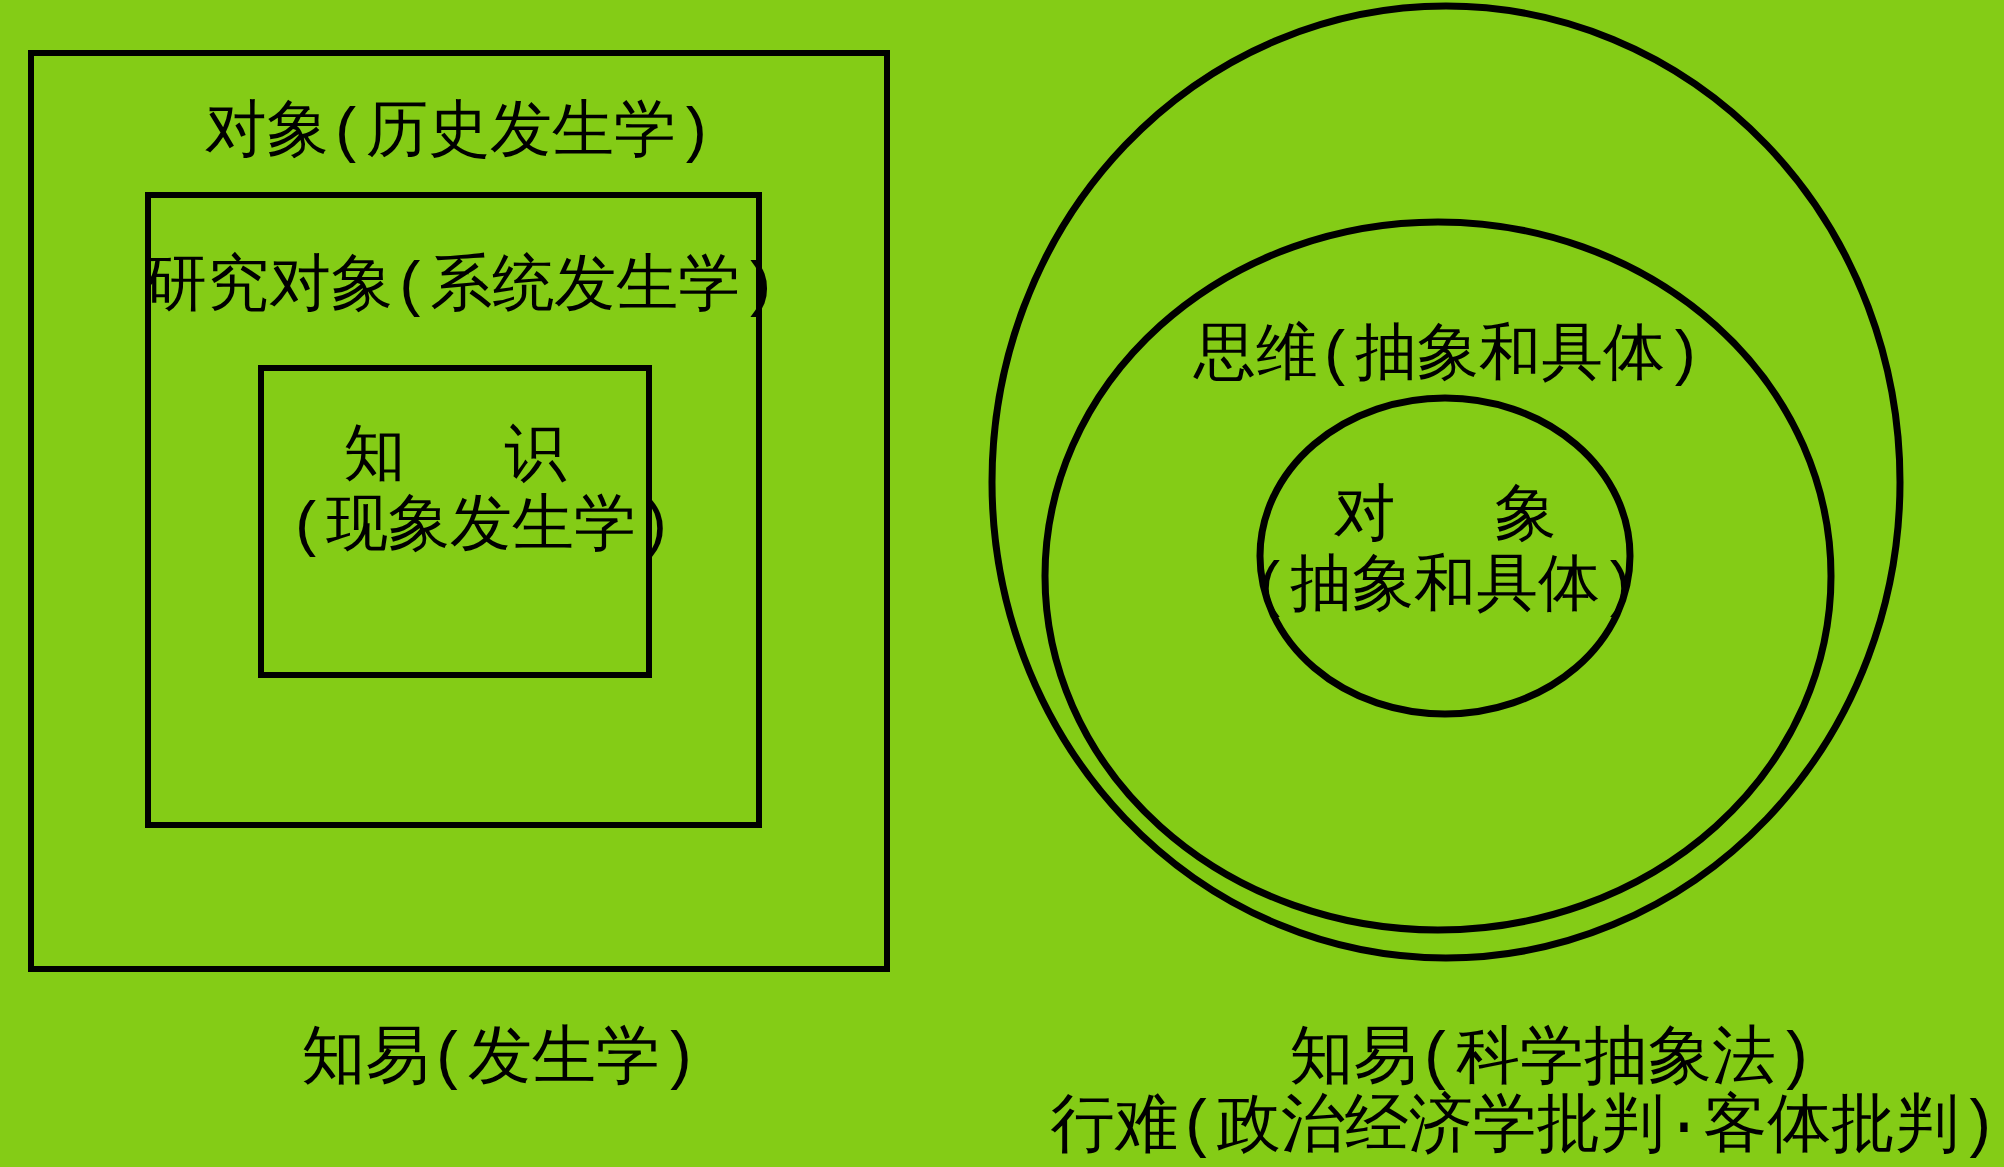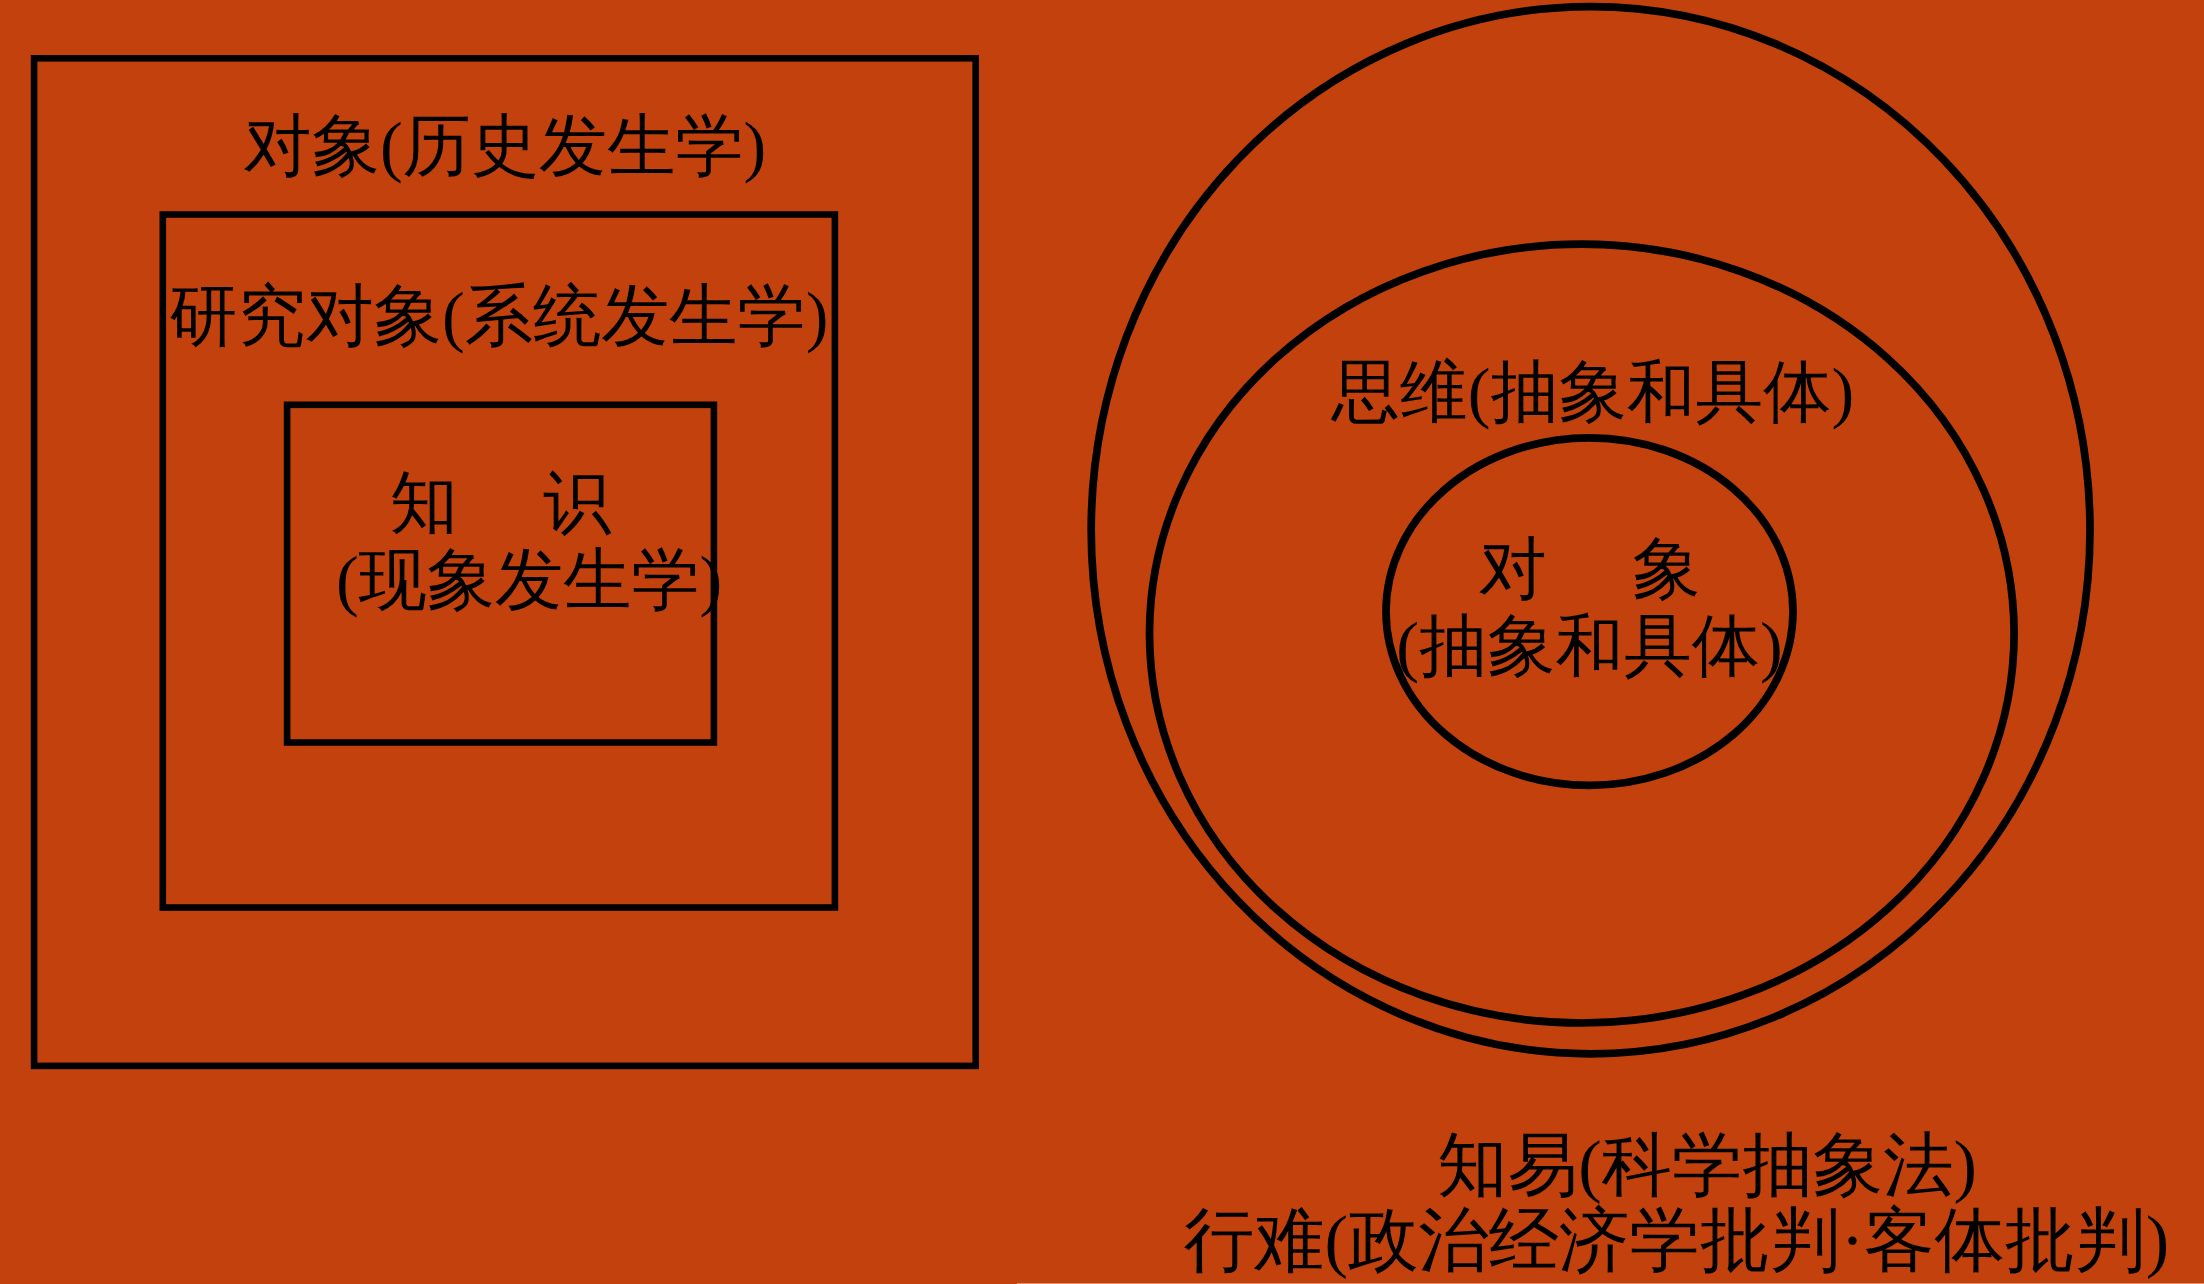--- a/index.html
+++ b/index.html
@@ -4,22 +4,22 @@
 <style>
   html, body {
     margin: 0;
     padding: 0;
     background: #ffffff;
   }
   #figure {
     position: relative;
     width: 2004px;
     height: 1167px;
-    background: #c2410c;
-    font-family: Liberation Serif, serif;
+    background: #84cc16;
+    font-family: Liberation Mono, monospace;
     color: #000000;
     overflow: hidden;
   }
   .rect {
     position: absolute;
     border: 6px solid #000000;
     background: transparent;
     box-sizing: border-box;
   }
   .lbl {
@@ -55,20 +55,21 @@
   <div class="rect" style="left:258px; top:365px; width:394px; height:313px;"></div>
 
   <div class="lbl" style="left:28px; width:862px; top:103px;">对象(历史发生学)</div>
 
   <div class="lbl" style="left:258px; width:394px; top:427px;">知　 识</div>
 
   <div class="lbl" style="left:145px; width:617px; top:257px;">研究对象(系统发生学)</div>
 
   <div class="lbl" style="left:258px; width:446px; top:497px;">(现象发生学)</div>
 
+  <div class="caption" style="left:100px; width:800px; top:1028px;">知易(发生学)</div>
 
 
   <svg class="venn" width="2004" height="1167" viewBox="0 0 2004 1167">
     <ellipse cx="1446" cy="482" rx="454" ry="476" fill="none" stroke="#000000" stroke-width="7"></ellipse>
     <ellipse cx="1438" cy="576" rx="393" ry="354" fill="none" stroke="#000000" stroke-width="7"></ellipse>
     <ellipse cx="1445" cy="556" rx="185" ry="158" fill="none" stroke="#000000" stroke-width="7"></ellipse>
   </svg>
 
 
   <div class="lbl" style="left:1245px; width:400px; top:487px;">对　 象</div>

